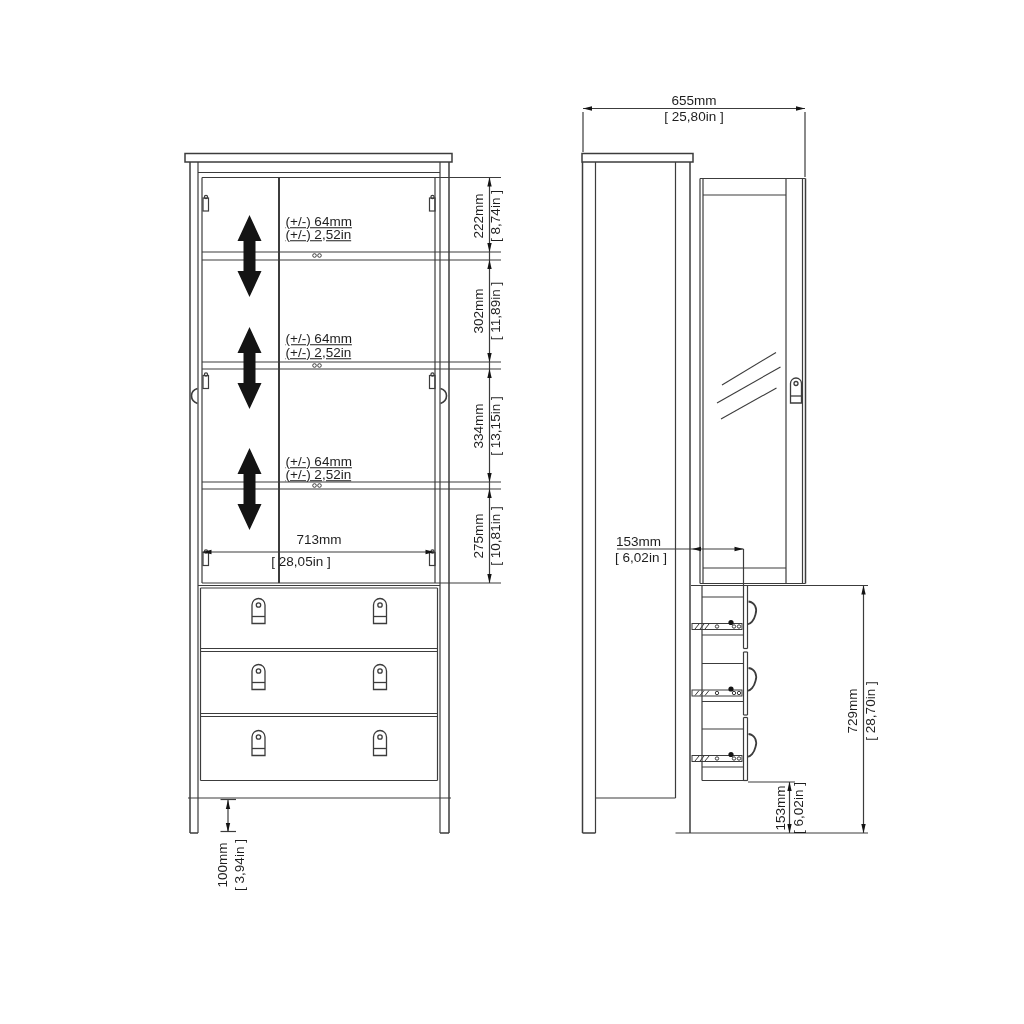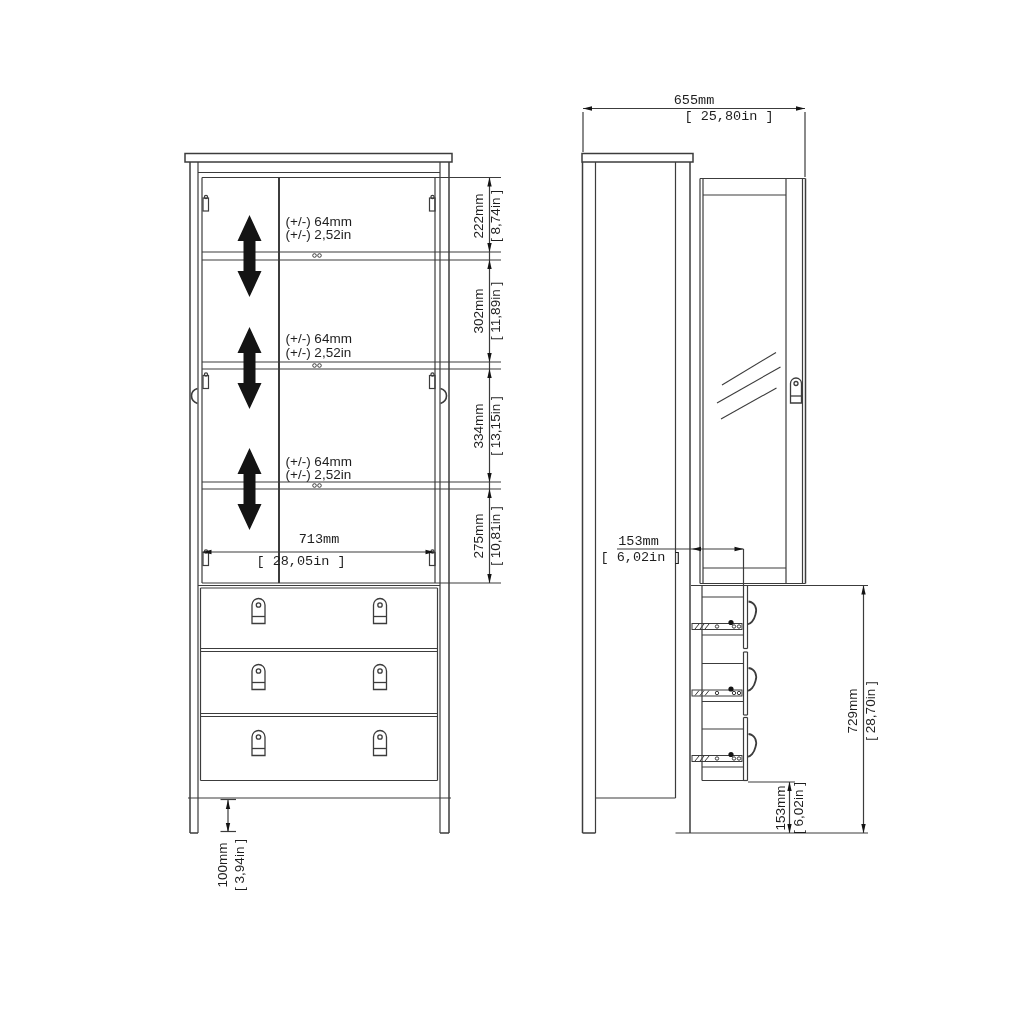--- a/index.html
+++ b/index.html
@@ -5,22 +5,22 @@
   :root{
     --bg:#ffffff; --line:#3c3c3c; --text:#1e1e1e; --arrow:#141414;
   }
   html,body{margin:0;padding:0;background:var(--bg);}
   .canvas{
     position:relative;width:1024px;height:1024px;background:var(--bg);
     font-family:"Liberation Sans", sans-serif;color:var(--text);overflow:hidden;
   }
   svg{position:absolute;left:0;top:0;}
   .lbl{position:absolute;font-size:13.5px;line-height:13.5px;white-space:nowrap;color:var(--text);}
-  .htext{transform:translate(-50%,-50%);font-family:Liberation Mono, monospace;}      
-  .ltext{transform:translateY(-50%);}          
+  .htext{transform:translate(-50%,-50%);}      
+  .ltext{transform:translateY(-50%);text-decoration:underline;}          
   .vtext{transform:translate(-50%,-50%) rotate(-90deg);} 
 </style>
 </head>
 <body>
 
 <div class="canvas">
 
   <svg width="1024" height="1024" viewBox="0 0 1024 1024">
     <g stroke="#3c3c3c" stroke-width="1.2" fill="none">
 
@@ -307,21 +307,21 @@
   <div class="lbl vtext" style="left:479px;top:536px">275mm</div>
   <div class="lbl vtext" style="left:495.5px;top:536px">[ 10,81in ]</div>
 
   <div class="lbl htext" style="left:319px;top:540px">713mm</div>
   <div class="lbl htext" style="left:301px;top:562px">[ 28,05in ]</div>
 
   <div class="lbl vtext" style="left:223px;top:865px">100mm</div>
   <div class="lbl vtext" style="left:239.5px;top:865px">[ 3,94in ]</div>
 
   <div class="lbl htext" style="left:694px;top:100.5px">655mm</div>
-  <div class="lbl htext" style="left:729px;top:116.5px">[ 25,80in ]</div>
+  <div class="lbl htext" style="left:694px;top:116.5px">[ 25,80in ]</div>
 
   <div class="lbl htext" style="left:638.5px;top:542px">153mm</div>
   <div class="lbl htext" style="left:641px;top:558px">[ 6,02in ]</div>
 
   <div class="lbl vtext" style="left:852.5px;top:710.5px">729mm</div>
   <div class="lbl vtext" style="left:871px;top:710.5px">[ 28,70in ]</div>
 
   <div class="lbl vtext" style="left:781px;top:807.5px">153mm</div>
   <div class="lbl vtext" style="left:798.5px;top:807.5px">[ 6,02in ]</div>
 

